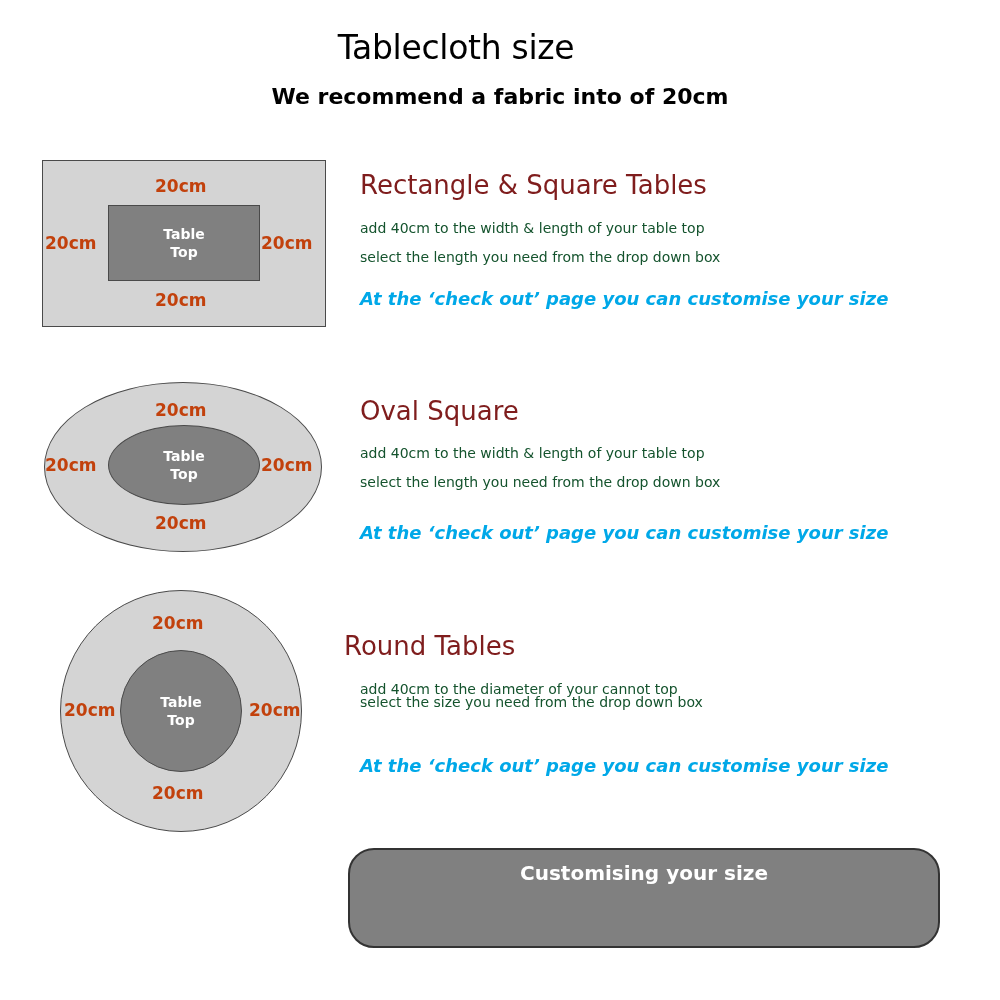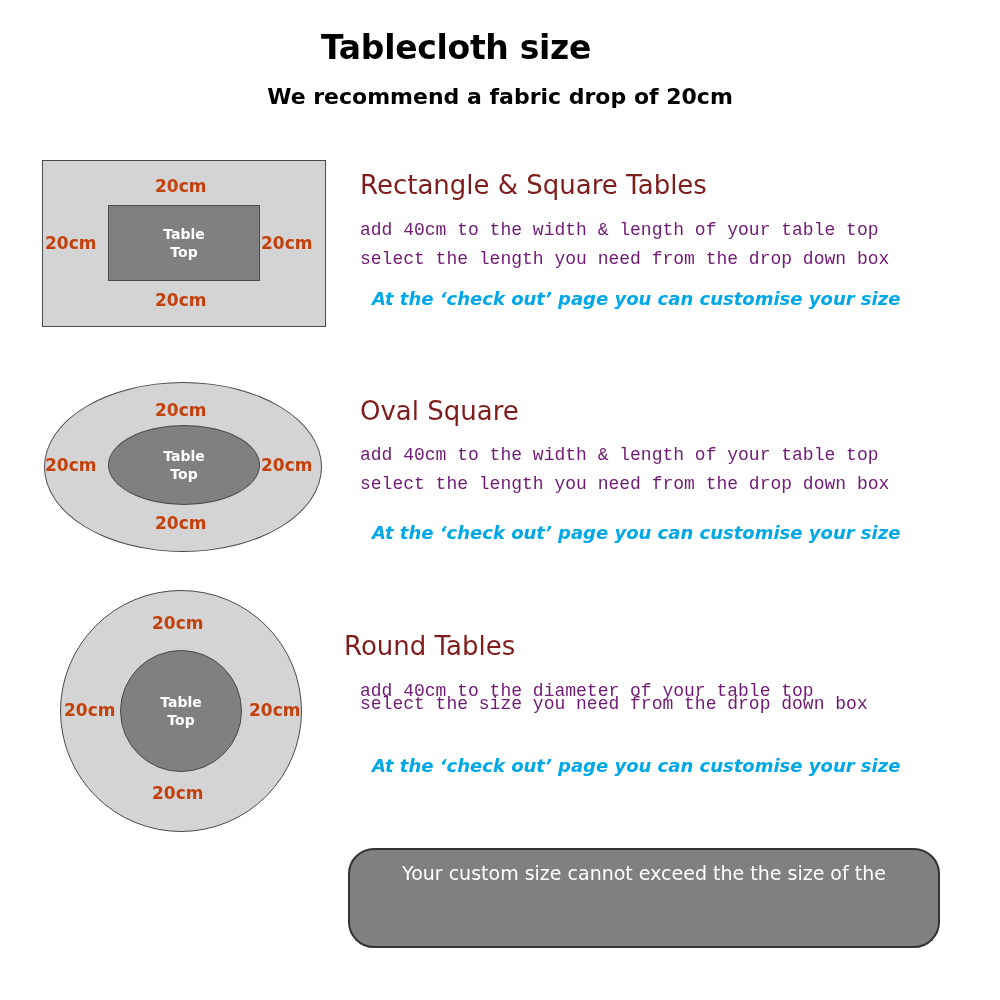--- a/index.html
+++ b/index.html
@@ -17,21 +17,21 @@
   }
 
   
   .title {
     position: absolute;
     top: 28px;
     left: 0;
     width: 912px;
     text-align: center;
     font-size: 33px;
-    font-weight: bold;
+    font-weight: normal;
     letter-spacing: -0.3px;
   }
   .subtitle {
     position: absolute;
     top: 84px;
     left: 0;
     width: 1000px;
     text-align: center;
     font-size: 22px;
     font-weight: bold;
@@ -112,33 +112,31 @@
 
   
   .sec-head {
     position: absolute;
     font-size: 26px;
     color: #7f1d1d;
     white-space: nowrap;
   }
   .sec-line {
     position: absolute;
-    font-size: 18px;
-    color: #701a75;
-    white-space: nowrap;
-    font-family: Liberation Mono, monospace;
+    font-size: 14px;
+    color: #14532d;
+    white-space: nowrap;
   }
   .sec-note {
     position: absolute;
     font-size: 18px;
     font-style: italic;
     font-weight: bold;
     color: #00a8e8;
     white-space: nowrap;
-    margin-left: 12px;
   }
 
   
   .footer-box {
     position: absolute;
     left: 348px;
     top: 848px;
     width: 592px;
     height: 100px;
     background: #808080;
@@ -156,21 +154,21 @@
   }
   .footer-text {
     font-size: 19px;
     line-height: 26px;
   }
 </style>
 </head>
 <body>
 
 <div class="title">Tablecloth size</div>
-<div class="subtitle">We recommend a fabric drop of 20cm</div>
+<div class="subtitle">We recommend a fabric into of 20cm</div>
 
 <div class="diagram">
   <div class="cloth-rect" style="left:42px; top:160px; width:282px; height:165px;"></div>
   <div class="top-rect" style="left:108px; top:205px; width:150px; height:74px;">
     <span>Table</span>
     <span>Top</span>
   </div>
   <div class="dim" style="left:155px; top:176px;">20cm</div>
   <div class="dim" style="left:45px; top:233px;">20cm</div>
   <div class="dim" style="left:261px; top:233px;">20cm</div>
@@ -205,19 +203,19 @@
     <span>Table</span>
     <span>Top</span>
   </div>
   <div class="dim" style="left:152px; top:613px;">20cm</div>
   <div class="dim" style="left:64px; top:700px;">20cm</div>
   <div class="dim" style="left:249px; top:700px;">20cm</div>
   <div class="dim" style="left:152px; top:783px;">20cm</div>
 </div>
 
 <div class="sec-head" style="left:344px; top:631px;">Round Tables</div>
-<div class="sec-line" style="left:360px; top:681px;">add 40cm to the diameter of your table top</div>
+<div class="sec-line" style="left:360px; top:681px;">add 40cm to the diameter of your cannot top</div>
 <div class="sec-line" style="left:360px; top:694px;">select the size you need from the drop down box</div>
 <div class="sec-note" style="left:360px; top:755px;">At the ‘check out’ page you can customise your size</div>
 
 <div class="footer-box">
-  <div class="footer-text">Your custom size cannot exceed the the size of the</div>
+  <div class="footer-title">Customising your size</div>
 </div>
 
 </body></html>

